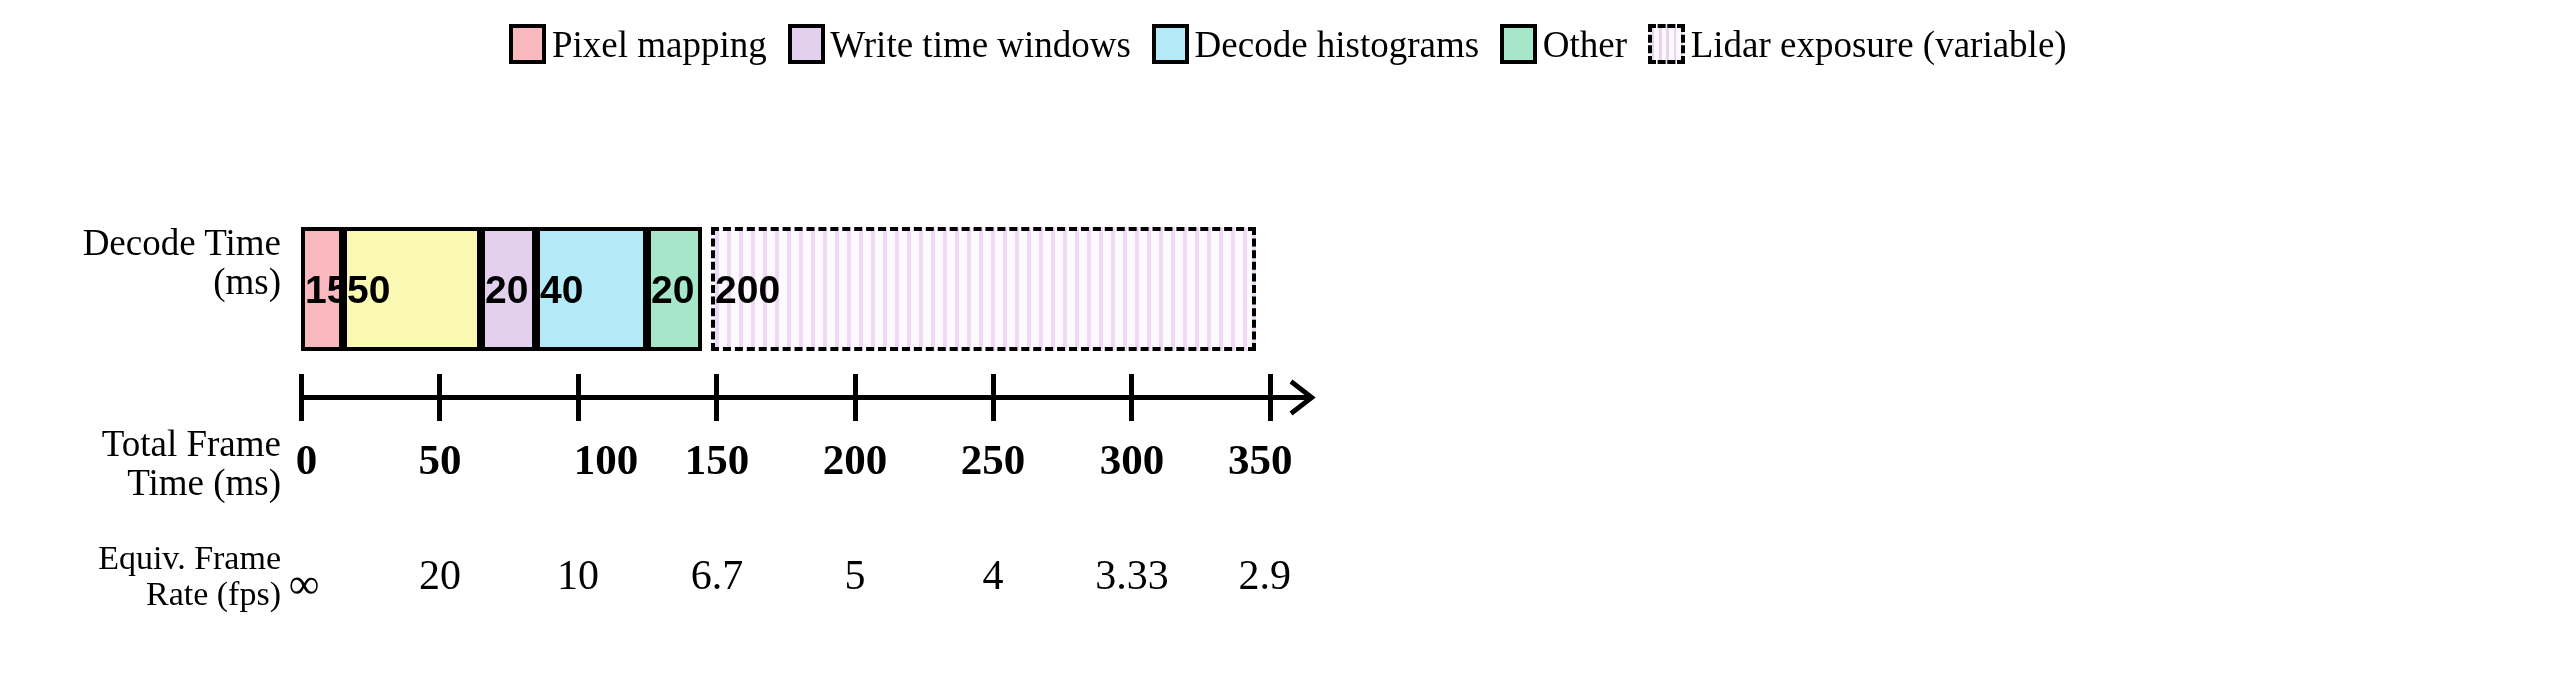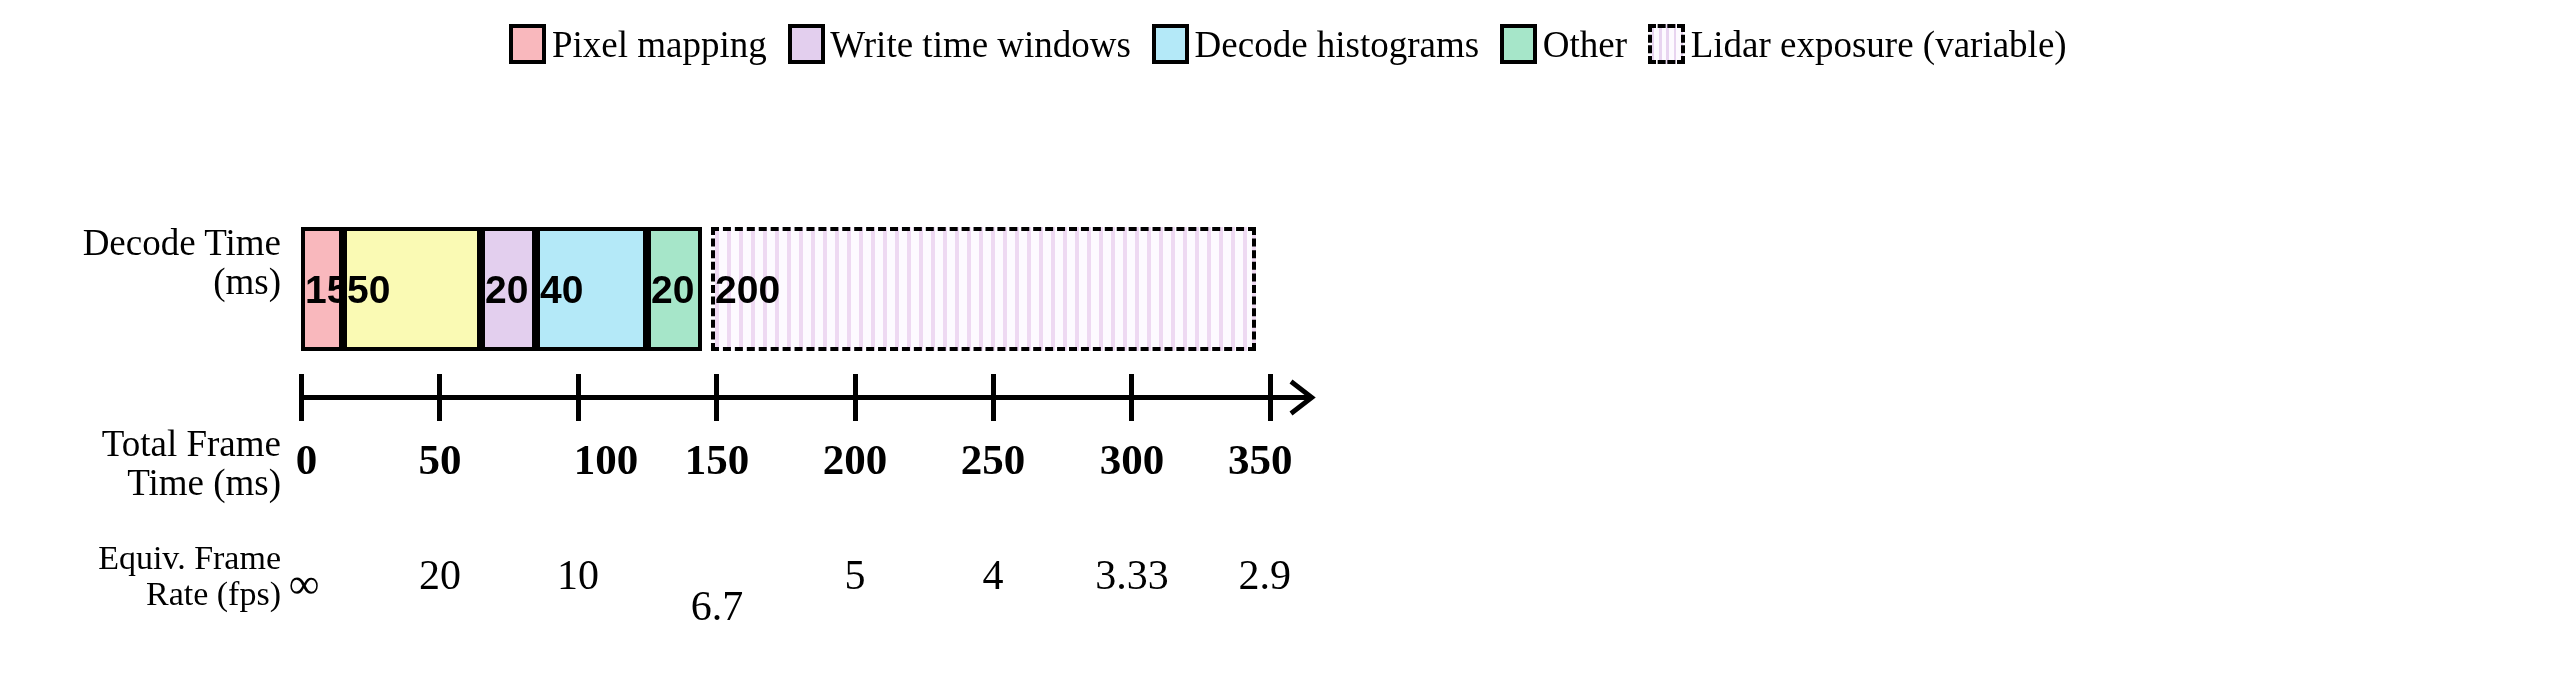--- a/index.html
+++ b/index.html
@@ -262,21 +262,21 @@
 
   <div class="row-label" id="equiv-rate-label">
     <div>Equiv. Frame</div>
     <div>Rate (fps)</div>
   </div>
 
   <div id="fps-labels">
       <div class="fps-label" style="left: 301px; transform: translateX(-40%); top: 562px; font-size: 43px;">∞</div>
       <div class="fps-label" style="left: 440px;">20</div>
       <div class="fps-label" style="left: 578px;">10</div>
-      <div class="fps-label" style="left: 717px; margin-top: 31px;">6.7</div>
+      <div class="fps-label" style="left: 717px;">6.7</div>
       <div class="fps-label" style="left: 855px;">5</div>
       <div class="fps-label" style="left: 993px;">4</div>
       <div class="fps-label" style="left: 1132px;">3.33</div>
       <div class="fps-label" style="left: 1270px; transform: translateX(-60%);">2.9</div>
     </div>
 
 </div>
 
 
 </body></html>

